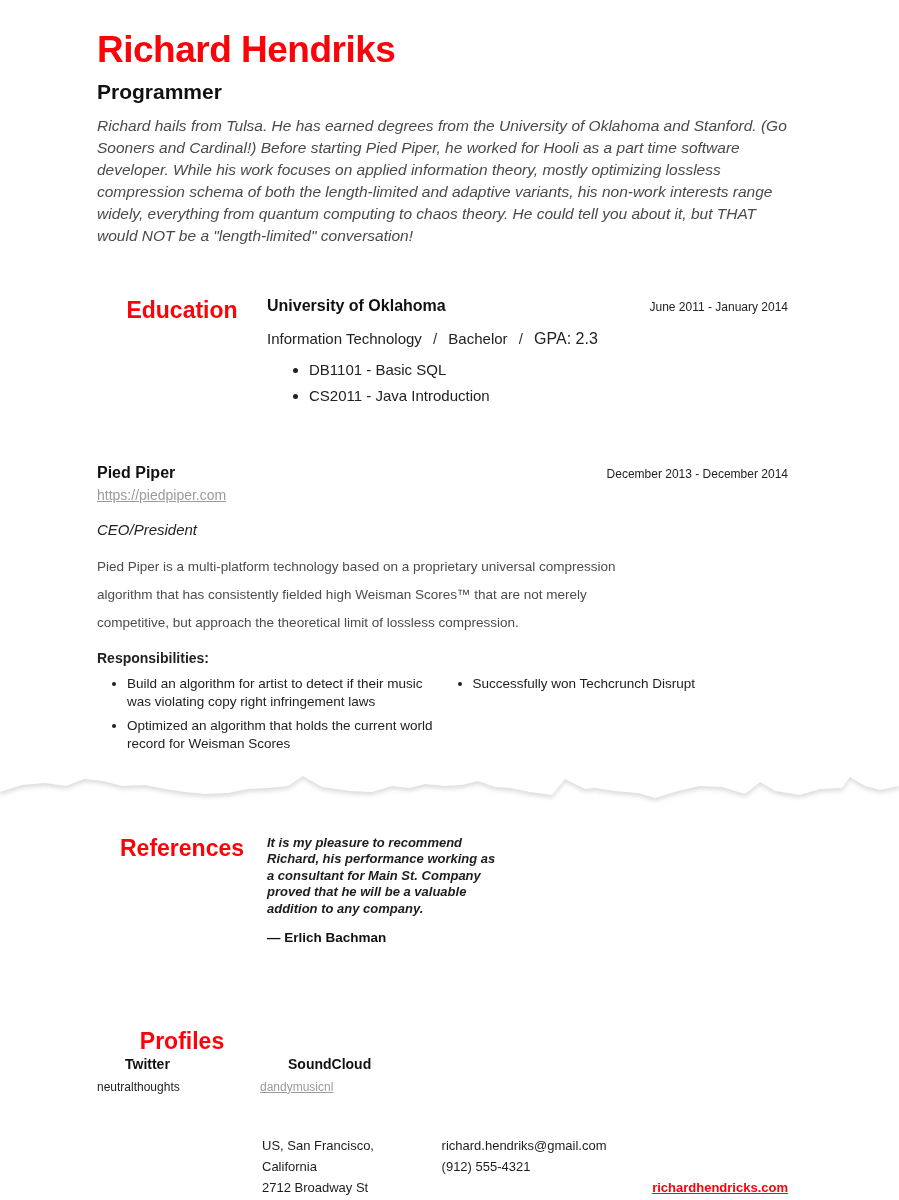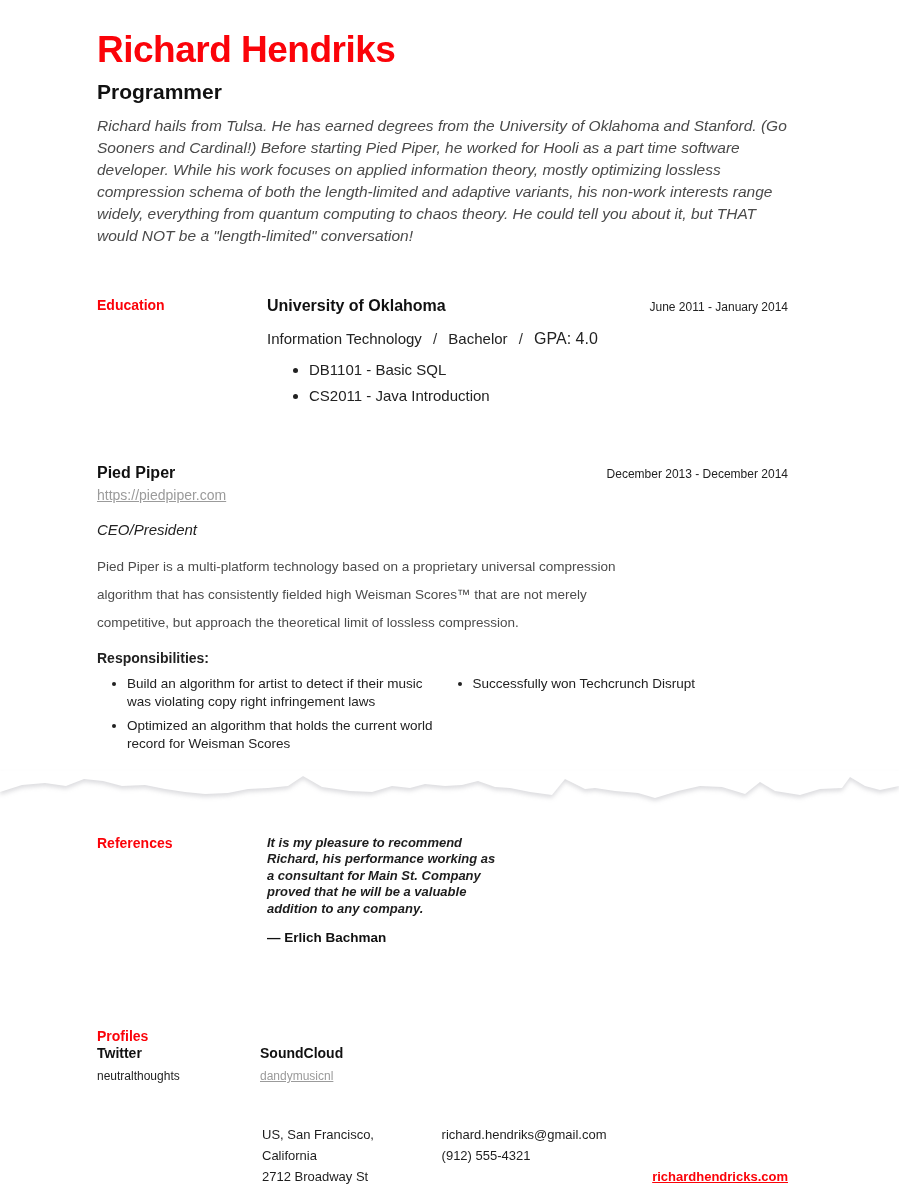--- a/index.html
+++ b/index.html
@@ -25,22 +25,23 @@
   .bio {
     margin-top: 11px;
     font-size: 15.5px; font-style: italic; color: #4a4a4a;
     line-height: 22px; width: 691px;
   }
 
   
   .section { display: flex; }
   .section-label {
     width: 170px; flex-shrink: 0;
-    font-size: 14px; font-weight: bold; color: #fb0309;
+    font-size: 23px; font-weight: bold; color: #fb0309;
     line-height: 1.2;
+    text-align: center;
   }
   .section-content { flex: 1; }
 
   .entry-head { display: flex; justify-content: space-between; align-items: baseline; }
   .entry-title { font-size: 16px; font-weight: bold; color: #111; }
   .entry-dates { font-size: 12px; color: #222; white-space: nowrap; }
 
   
   .section-education { margin-top: 50px; }
   .degree-line { margin-top: 15px; font-size: 15px; color: #222; }
@@ -75,21 +76,21 @@
   .reference-quote {
     width: 235px; font-size: 13px; font-weight: bold; font-style: italic;
     color: #1d1d1d; line-height: 16.5px;
   }
   .reference-name { margin-top: 13px; font-size: 13.5px; font-weight: bold; color: #111; }
 
   
   .section-profiles { margin-top: 83px; flex-direction: column; }
   .profiles-row { display: flex; }
   .profile { width: 163px; }
-  .profile-network { font-size: 14px; font-weight: bold; color: #111; }
+  .profile-network { font-size: 14px; font-weight: bold; color: #111; margin-left: 28px; }
   .profile-username { font-size: 12px; color: #222; margin-top: 8px; display: inline-block; }
   a.profile-username { color: #9b9b9b; text-decoration: underline; cursor: pointer; }
 
   
   .footer { display: flex; margin-top: 40px; margin-left: 165px; font-size: 13px; line-height: 21px; gap: 43px; }
   .f-col { color: #1d1d1d; }
   .f-address { width: 163px; }
   .f-contact { width: 200px; }
   .f-website {
     align-self: flex-end;
@@ -113,21 +114,21 @@
     <div class="section-content">
       <div class="entry-head">
         <span class="entry-title">University of Oklahoma</span>
         <span class="entry-dates">June 2011 - January 2014</span>
       </div>
       <div class="degree-line">
         <span class="it">Information Technology</span>
         <span class="sep">/</span>
         <span class="it">Bachelor</span>
         <span class="sep">/</span>
-        <span class="gpa">GPA: 4.0</span>
+        <span class="gpa">GPA: 2.3</span>
       </div>
       <ul class="course-list">
         <li>DB1101 - Basic SQL</li>
         <li>CS2011 - Java Introduction</li>
       </ul>
     </div>
   </div>
 
   <div class="inner section section-work">
     <div class="section-content">

